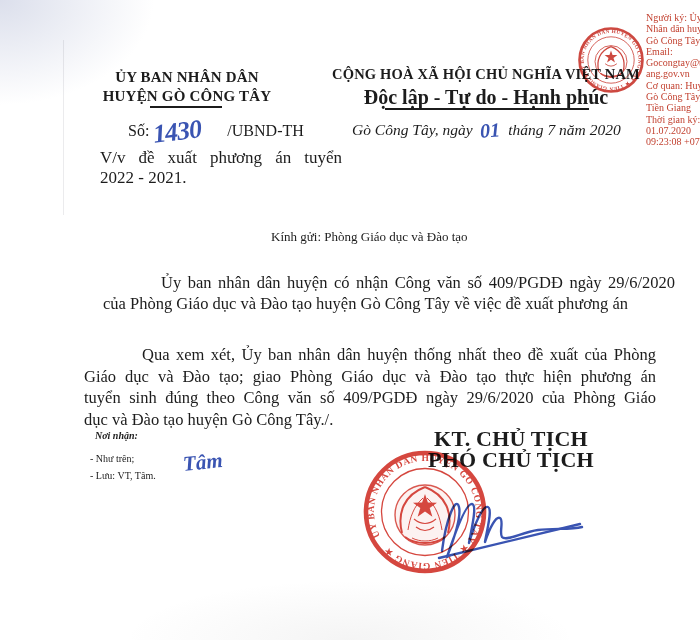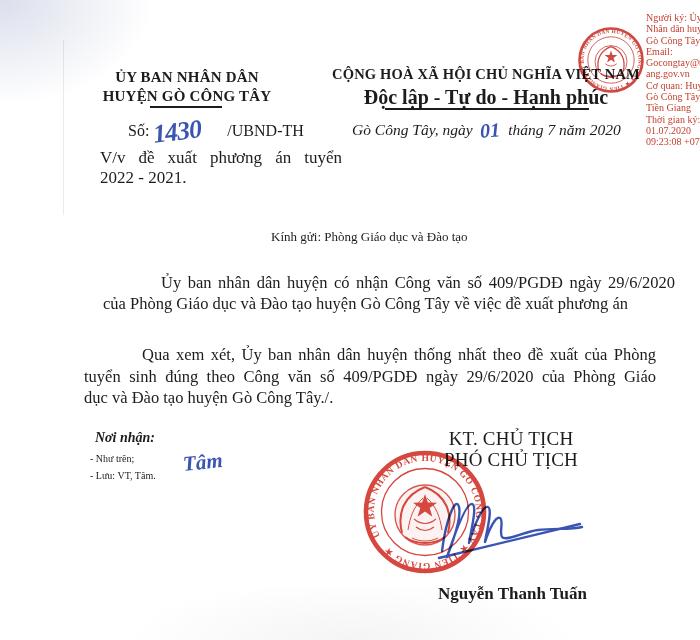--- a/index.html
+++ b/index.html
@@ -27,23 +27,23 @@
   .subject{left:100px;top:148px;width:242px;font-size:17px;line-height:20px;}
   .dateline{left:352px;top:120px;font-size:15.5px;font-style:italic;white-space:nowrap;}
   .salutation{left:271px;top:229px;font-size:13px;white-space:nowrap;}
   .para{width:572px;font-size:16.5px;line-height:21px;}
   .p1{left:84px;top:272px;margin-left:19px;}
   .p2{left:84px;top:344px;line-height:21.5px;}
   .jline{text-align:justify;text-align-last:justify;}
   .para .jline:first-child{text-indent:58px;}
   .para .jline:last-child{text-align-last:left;}
   .subject .jline:last-child{text-align-last:left;}
-  .noinhan-label{left:95px;top:430px;font-size:14px;font-weight:bold;font-style:italic;}
+  .noinhan-label{left:95px;top:430px;font-size:10px;font-weight:bold;font-style:italic;}
   .noinhan-items{left:90px;top:450px;font-size:10px;line-height:17px;}
-  .sign-title{left:425px;top:428px;width:172px;font-size:19px;font-weight:normal;line-height:21px;letter-spacing:.2px;}
+  .sign-title{left:425px;top:428px;width:172px;font-size:22px;font-weight:bold;line-height:21px;letter-spacing:.2px;}
   .signer-name{left:420px;top:584px;width:185px;font-size:17px;font-weight:bold;}
   .stamp-big{left:350px;top:437px;mix-blend-mode:multiply;opacity:.92;}
   .stamp-small{left:571px;top:20px;mix-blend-mode:multiply;opacity:.9;}
   .signature{left:426px;top:487px;mix-blend-mode:multiply;}
   .digi-info{left:646px;top:12px;width:140px;font-size:10px;line-height:11.3px;color:#c2402f;}
   .digi-info div{white-space:nowrap;}
 </style>
 </head>
 <body>
 
@@ -82,20 +82,21 @@
   <div class="abs salutation">Kính gửi: Phòng Giáo dục và Đào tạo</div>
 
   <div class="abs para p1">
 
   <div class="jline">Ủy ban nhân dân huyện có nhận Công văn số 409/PGDĐ ngày 29/6/2020</div>
       <div class="jline">của Phòng Giáo dục và Đào tạo huyện Gò Công Tây về việc đề xuất phương án</div>
     </div>
   <div class="abs para p2">
 
   <div class="jline">Qua xem xét, Ủy ban nhân dân huyện thống nhất theo đề xuất của Phòng</div>
+      <div class="jline">Giáo dục và Đào tạo; giao Phòng Giáo dục và Đào tạo thực hiện phương án</div>
       <div class="jline">tuyển sinh đúng theo Công văn số 409/PGDĐ ngày 29/6/2020 của Phòng Giáo</div>
       <div class="jline">dục và Đào tạo huyện Gò Công Tây./.</div>
     </div>
 
   <div class="abs noinhan-label">Nơi nhận:</div>
   <div class="abs noinhan-items">
 
   <div>- Như trên;</div>
       <div>- Lưu: VT, Tâm.</div>
     </div>
@@ -130,21 +131,20 @@
     </text>
   </svg>
 
   <svg class="abs signature" width="165" height="78" viewBox="0 0 165 78">
     <g stroke="#3a54b2" stroke-width="2.4" fill="none" stroke-linecap="round" stroke-linejoin="round">
       <path d="M16,64 C20,32 30,8 33,20 C36,32 24,62 21,70 C29,46 40,16 46,17 C52,18 44,48 43,56 C49,36 57,18 62,20 C67,22 60,47 59,55 C64,40 70,29 74,31 C78,33 73,46 76,50 C80,55 96,45 112,43 C128,41 145,43 156,40"></path>
       <path d="M13,71 C50,62 100,50 154,37"></path>
     </g>
   </svg>
 
-  <div class="abs signer-name center">Nguyễn Thanh Tuấn</div>
 
   <svg class="abs stamp-small" width="80" height="80" viewBox="0 0 150 150">
     <defs>
       <path id="ringB" d="M 30,99 A 51,51 0 1 1 120,99 A 51,51 0 0 1 30,99" fill="none"></path>
     </defs>
     <g stroke="#c8352c" fill="none">
       <circle cx="75" cy="75" r="59" stroke-width="5"></circle>
       <circle cx="75" cy="75" r="43.5" stroke-width="1.6"></circle>
       <circle cx="75" cy="78" r="30" stroke-width="1.8" opacity="0.9"></circle>
       <path d="M52,96 C47,76 54,58 75,50" stroke-width="2.4"></path>

